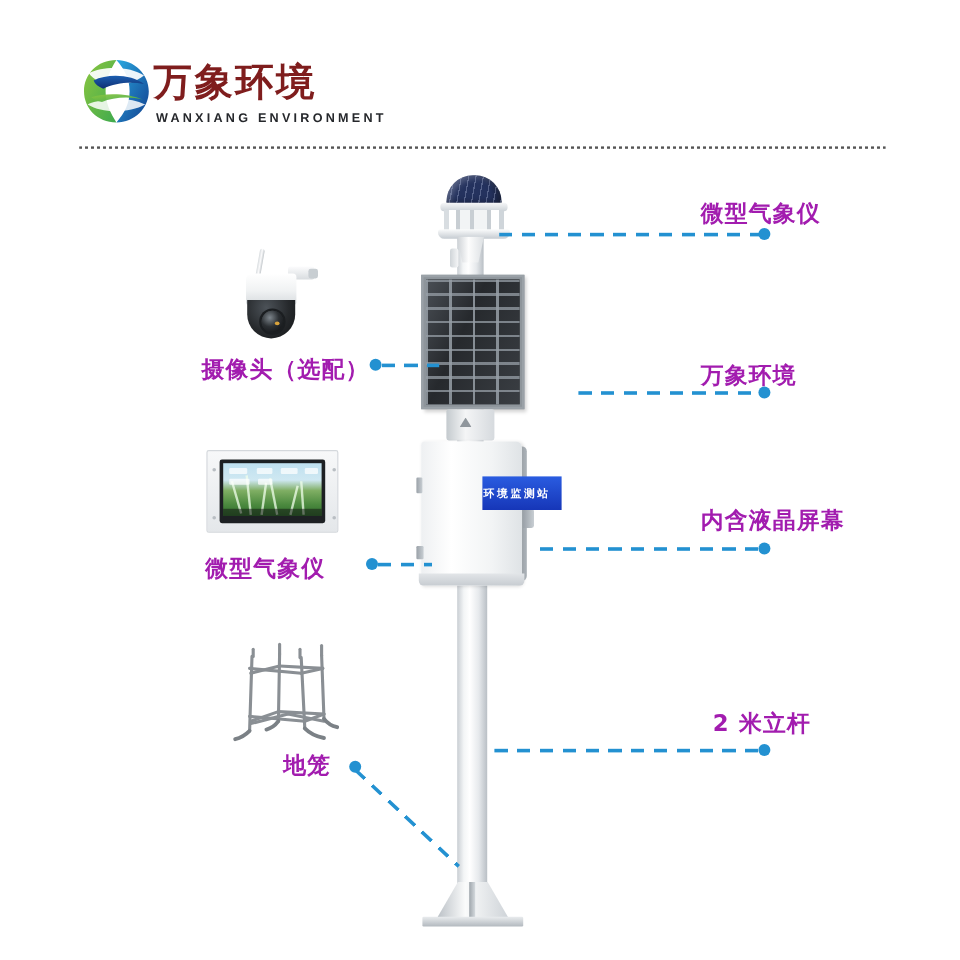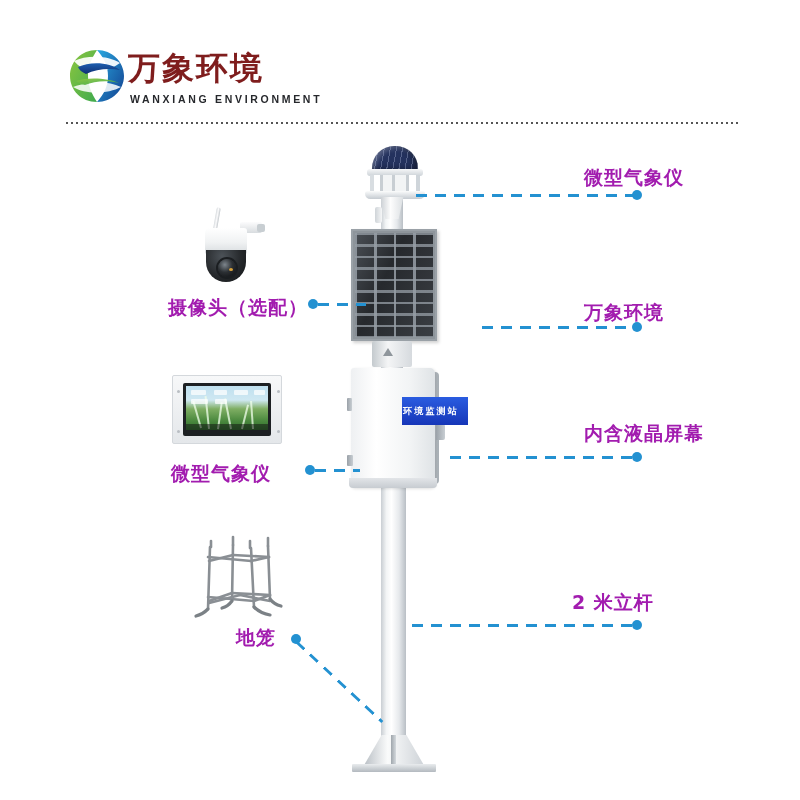--- a/index.html
+++ b/index.html
@@ -512,21 +512,21 @@
   <div class="leader-dot" style="left:632px; top:190px;"></div>
 
   <div class="callout" style="left:584px; top:300px;">万象环境</div>
   <div class="leader" style="left:482px; top:326px; width:152px;"></div>
   <div class="leader-dot" style="left:632px; top:322px;"></div>
 
   <div class="callout" style="left:584px; top:421px;">内含液晶屏幕</div>
   <div class="leader" style="left:450px; top:456px; width:184px;"></div>
   <div class="leader-dot" style="left:632px; top:452px;"></div>
 
-  <div class="callout" style="left:572px; top:590px;">2 米立杆</div>
+  <div class="callout" style="left:594px; top:590px;">2 米立杆</div>
   <div class="leader" style="left:412px; top:624px; width:222px;"></div>
   <div class="leader-dot" style="left:632px; top:620px;"></div>
 
   <div class="callout" style="left:168px; top:295px;">摄像头（选配）</div>
   <div class="leader" style="left:318px; top:303px; width:48px;"></div>
   <div class="leader-dot" style="left:308px; top:299px;"></div>
 
   <div class="callout" style="left:171px; top:461px;">微型气象仪</div>
   <div class="leader" style="left:315px; top:469px; width:45px;"></div>
   <div class="leader-dot" style="left:305px; top:465px;"></div>

